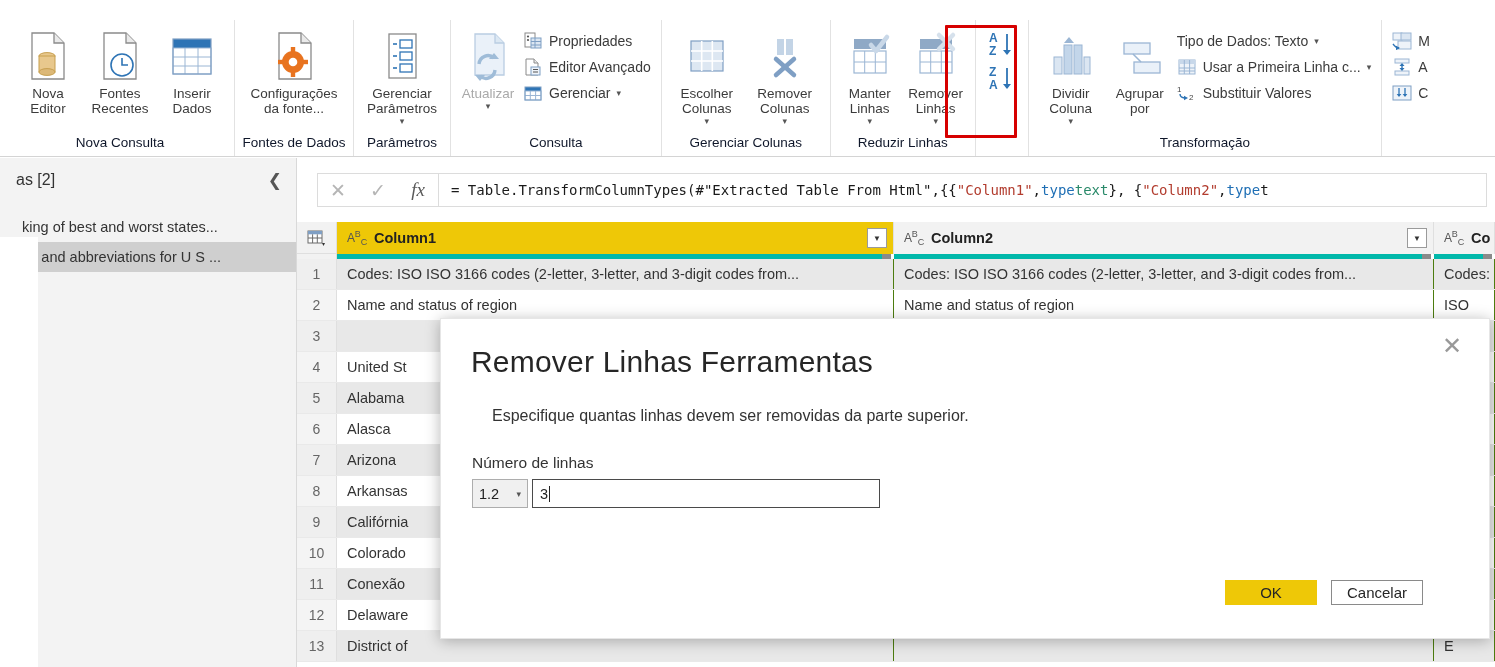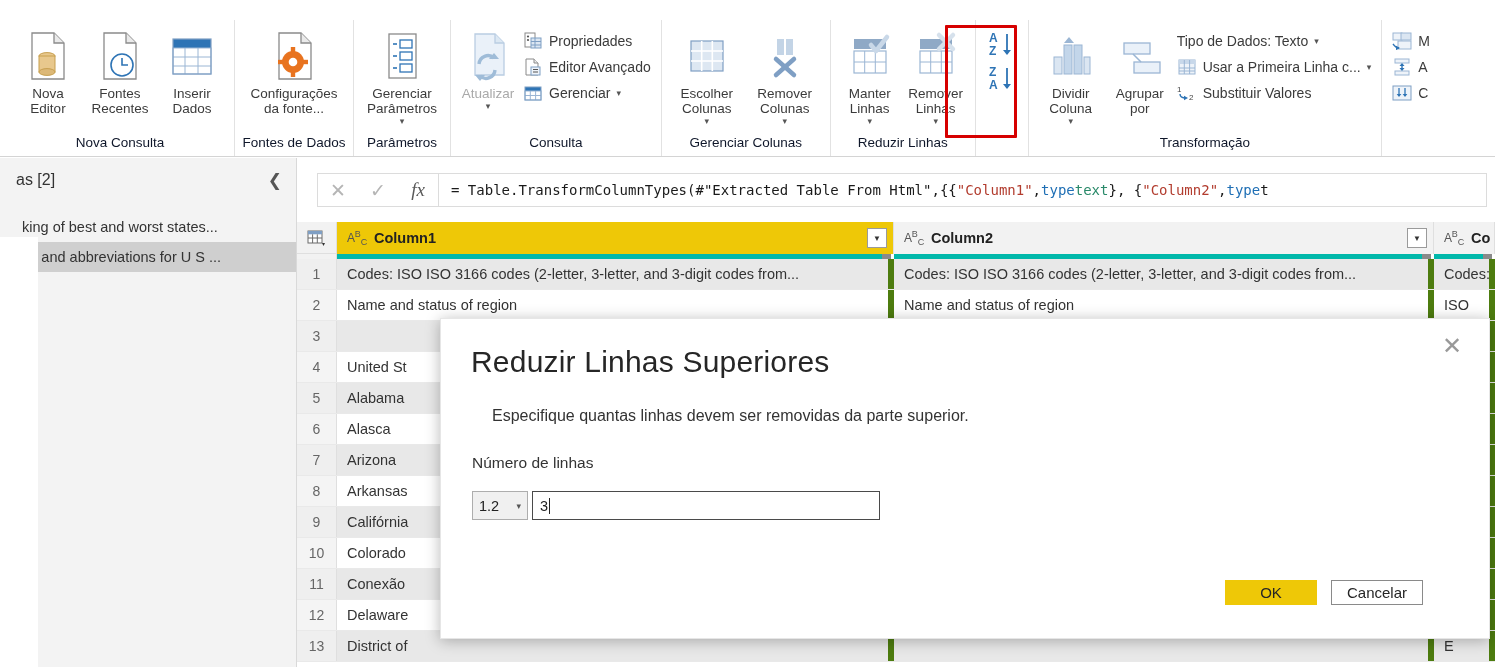--- a/index.html
+++ b/index.html
@@ -145,21 +145,21 @@
   .qualbar .qb::after {
     content: ""; position: absolute; right: 0; top: 0; width: 9px; height: 5px; background: #8a8a8a;
   }
   .grow { display: flex; height: 31px; border-bottom: 1px solid #e9e9e9; }
   .grow .rn {
     width: 40px; min-width: 40px; background: #f4f4f4; border-right: 1px solid #dfdfdf;
     display: flex; align-items: center; justify-content: center; font-size: 14px; color: #666;
   }
   .grow .gc {
     display: flex; align-items: center; padding-left: 10px; font-size: 14.5px;
-    color: #333; white-space: nowrap; overflow: hidden; border-right: 6px solid #4d7c0f;
+    color: #333; white-space: nowrap; overflow: hidden; border-right: 1px solid #4d7c0f;
   }
   .grow.alt { background: #e8e8e8; }
   .grow.alt .rn { background: #efefef; }
 
   
   .dlg-shadow {
     position: absolute; left: 440px; top: 318px; width: 1050px; height: 321px;
     background: #ffffff; box-shadow: 0 2px 14px rgba(0,0,0,0.28);
     border: 1px solid #e6e6e6; z-index: 20;
   }
@@ -171,21 +171,21 @@
   .dlg-title {
     position: absolute; left: 30px; top: 26px; font-size: 30px; font-weight: 300;
     color: #262626; letter-spacing: 0.2px; white-space: nowrap;
   }
   .dlg-desc {
     position: absolute; left: 31px; top: 88px; font-size: 16px; color: #333; white-space: nowrap; margin-left: 20px;
   }
   .dlg-fieldlabel {
     position: absolute; left: 31px; top: 135px; font-size: 15.5px; color: #333;
   }
-  .dlg-inputrow { position: absolute; left: 31px; top: 160px; display: flex; align-items: center; margin-top: 12px; }
+  .dlg-inputrow { position: absolute; left: 31px; top: 160px; display: flex; align-items: center; }
   .typebox {
     width: 56px; height: 29px; border: 1px solid #adadad; background: #f0f0f0;
     display: flex; align-items: center; justify-content: space-between; padding: 0 6px;
     font-size: 14.5px; color: #222; cursor: pointer;
   }
   .textbox {
     width: 348px; height: 29px; border: 1px solid #4a4a4a; background: #ffffff;
     margin-left: 4px; display: flex; align-items: center; padding-left: 7px;
     font-size: 14.5px; color: #222;
   }
@@ -725,21 +725,21 @@
         <div class="rn">13</div>
         <div class="gc" style="width:557px">District of</div>
         <div class="gc" style="width:540px"></div>
         <div class="gc" style="width:61px">E</div>
       </div>
     </div>
   </div>
 
   <div class="dlg-shadow">
     <div class="dlg-close">✕</div>
-    <div class="dlg-title">Reduzir Linhas Superiores</div>
+    <div class="dlg-title">Remover Linhas Ferramentas</div>
     <div class="dlg-desc">Especifique quantas linhas devem ser removidas da parte superior.</div>
     <div class="dlg-fieldlabel">Número de linhas</div>
     <div class="dlg-inputrow">
       <div class="typebox">
         <span>1.2</span>
         <span class="car">▾</span>
       </div>
       <div class="textbox">
         <span>3</span>
           <span class="caret"></span>

